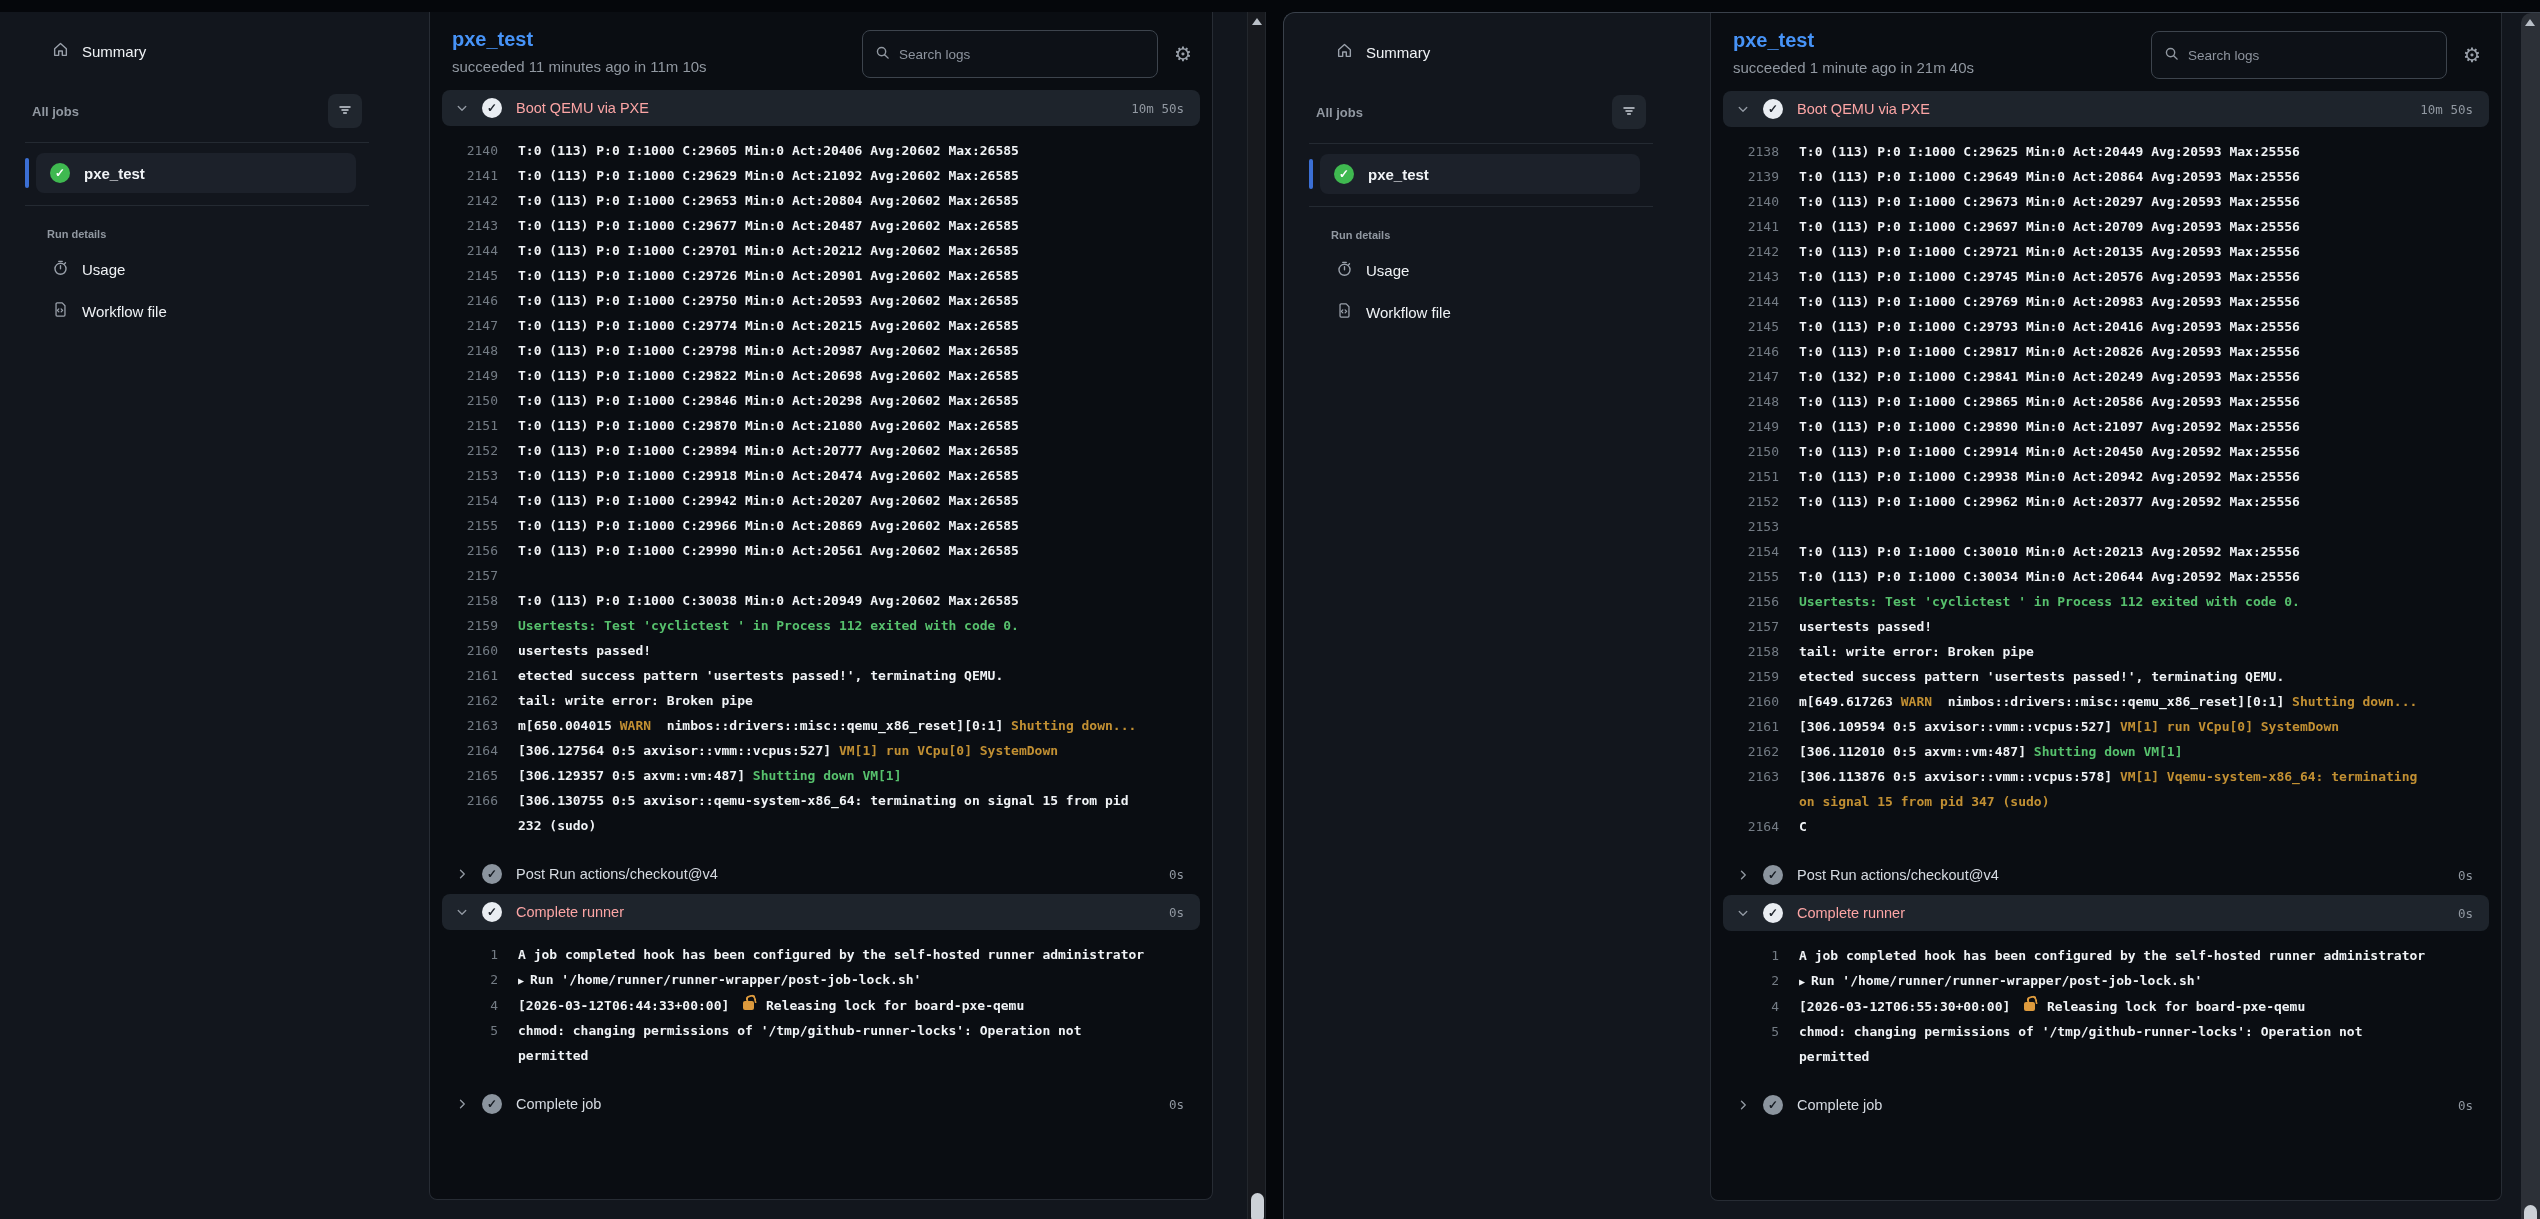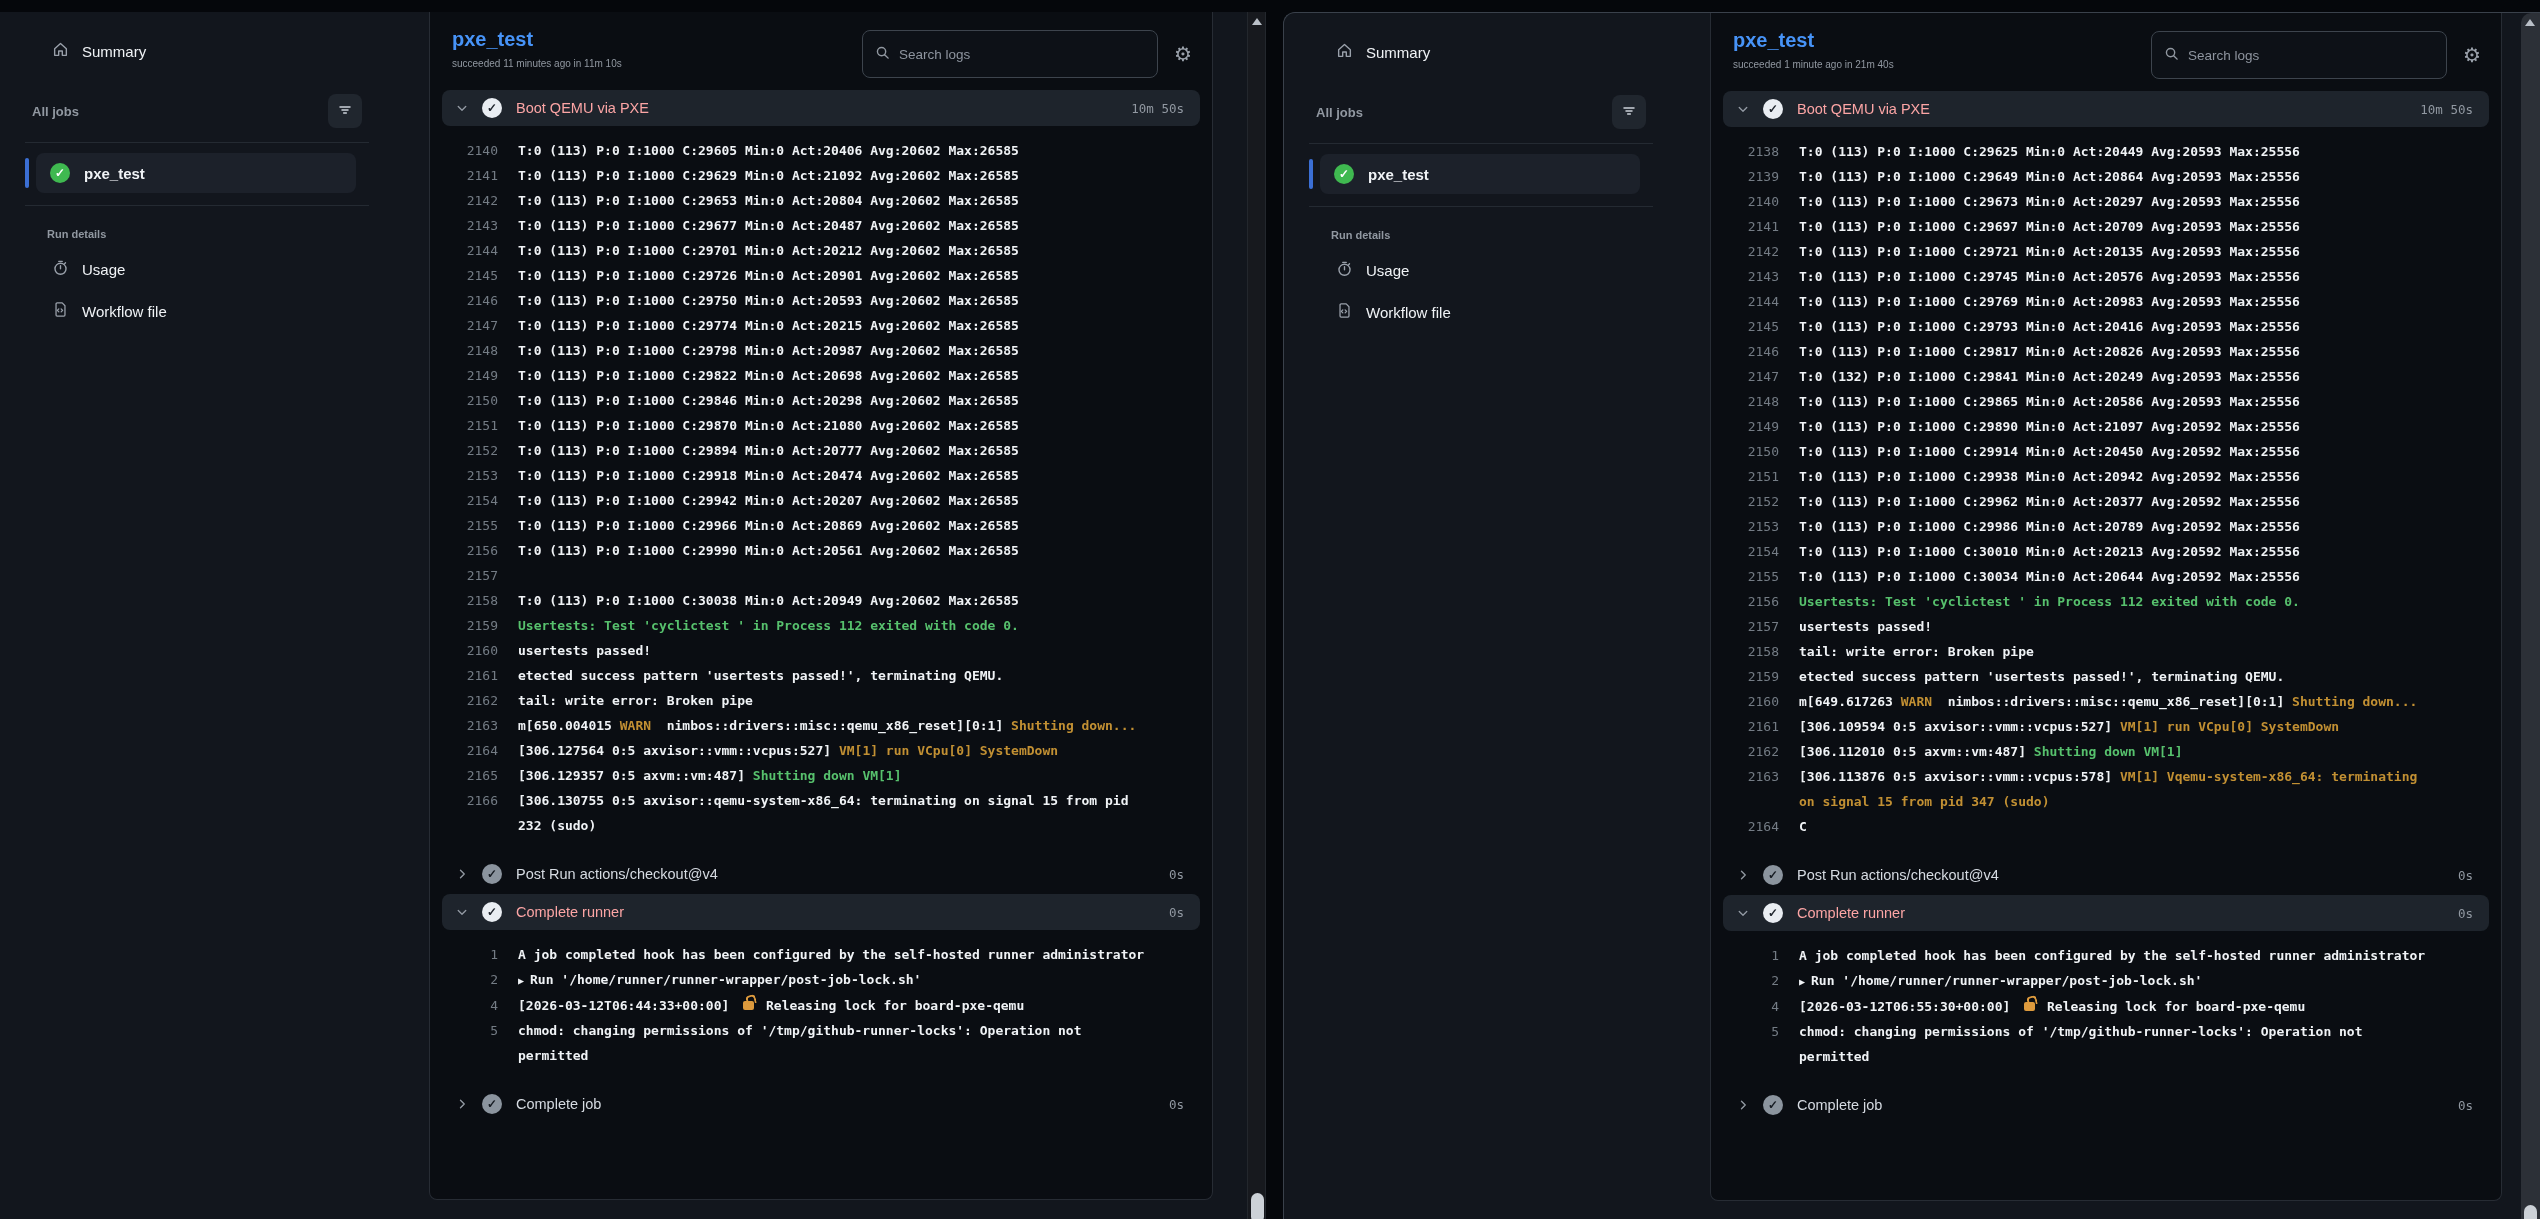--- a/index.html
+++ b/index.html
@@ -30,21 +30,21 @@
   .job-label { color:#f0f3f6; font-size:15px; font-weight:700; }
   .sb-section { color:#9198a1; font-size:11px; font-weight:600; margin:22px 0 16px 17px; }
   .sb-item + .sb-item { margin-top:16px; }
 
   
   .log-panel { flex:none; height:1188px; background:#0a0d12; border:1px solid #272c34; border-top:none; border-radius:0 0 8px 8px; overflow:hidden; }
   .window.left  .log-panel { width:784px; }
   .window.right .log-panel { width:792px; }
   .panel-head { display:flex; justify-content:space-between; align-items:flex-start; padding:16px 18px 8px 22px; }
   .job-title { color:#4793f7; font-size:20px; font-weight:700; text-decoration:none; cursor:pointer; }
-  .job-sub { color:#9198a1; font-size:10px; margin-top:7px; }
+  .job-sub { color:#9198a1; font-size:15px; margin-top:7px; }
   .head-tools { display:flex; align-items:center; gap:14px; margin-top:2px; }
   .search-box { display:flex; align-items:center; gap:9px; width:296px; height:48px; border:1px solid #3d444d; border-radius:8px; background:#0d1117; padding:0 12px; }
   .search-box svg { color:#9198a1; flex:none; }
   .search-box input { flex:1; background:transparent; border:none; outline:none; color:#e6edf3; font-size:13.5px; font-family:"Liberation Sans",sans-serif; }
   .search-box input::placeholder { color:#8e959f; }
   .gear-btn { background:none; border:none; color:#9aa1ab; font-size:20px; line-height:1; cursor:pointer; padding:2px; }
 
   .steps { padding:2px 12px 0 12px; }
   .step-row { height:36px; border-radius:8px; display:flex; align-items:center; padding:0 16px 0 14px; margin:2px 0; cursor:pointer; }
   .step-row.expanded { background:#1e242c; }
@@ -443,21 +443,20 @@
             <div class="log-line">
               <span class="ln">2151</span>
               <span class="lt"><span class="c-d">T:0 (113) P:0 I:1000 C:29938 Min:0 Act:20942 Avg:20592 Max:25556</span></span>
             </div>
             <div class="log-line">
               <span class="ln">2152</span>
               <span class="lt"><span class="c-d">T:0 (113) P:0 I:1000 C:29962 Min:0 Act:20377 Avg:20592 Max:25556</span></span>
             </div>
             <div class="log-line">
               <span class="ln">2153</span>
-              <span class="lt"><span class="c-d">T:0 (113) P:0 I:1000 C:29986 Min:0 Act:20789 Avg:20592 Max:25556</span></span>
             </div>
             <div class="log-line">
               <span class="ln">2154</span>
               <span class="lt"><span class="c-d">T:0 (113) P:0 I:1000 C:30010 Min:0 Act:20213 Avg:20592 Max:25556</span></span>
             </div>
             <div class="log-line">
               <span class="ln">2155</span>
               <span class="lt"><span class="c-d">T:0 (113) P:0 I:1000 C:30034 Min:0 Act:20644 Avg:20592 Max:25556</span></span>
             </div>
             <div class="log-line">

